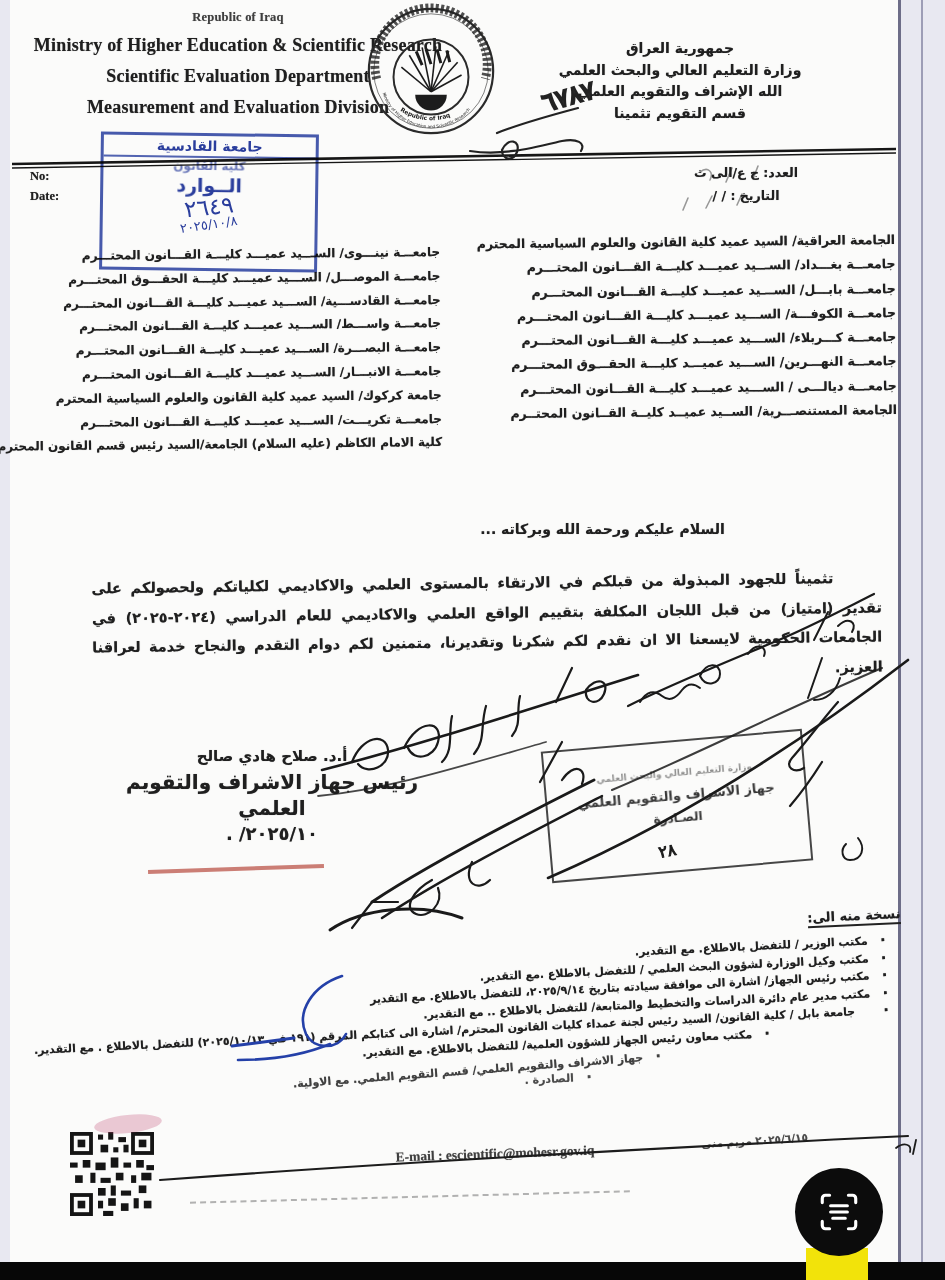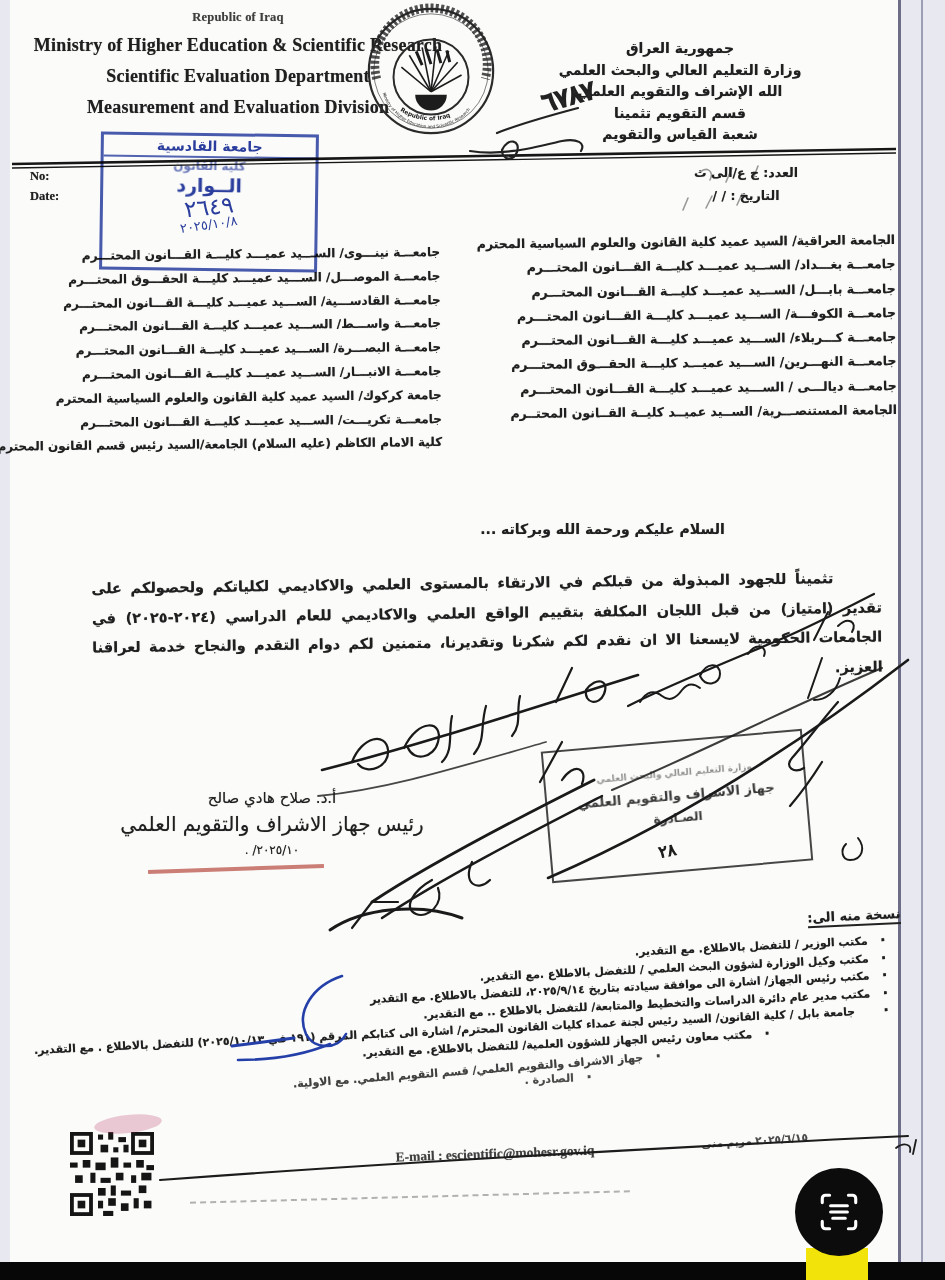--- a/index.html
+++ b/index.html
@@ -49,24 +49,24 @@
 
   .subject{position:absolute;left:330px;top:479px;width:280px;text-align:center;
            font-weight:bold;font-size:15px;}
   .salutation{position:absolute;left:425px;top:521px;width:355px;text-align:center;
               font-weight:bold;font-size:14px;}
   .body-par{position:absolute;left:92px;top:569px;width:790px;text-align:justify;
             font-weight:bold;font-size:14.5px;line-height:29.5px;transform:rotate(-.8deg);
             text-indent:48px;word-spacing:2px;}
 
   
-  .sig{position:absolute;left:113px;top:785px;width:318px;text-align:center;
-       font-weight:normal;font-size:15px;line-height:26px;z-index:2;}
+  .sig{position:absolute;left:113px;top:743px;width:318px;text-align:center;
+       font-weight:bold;font-size:15px;line-height:26px;z-index:2;}
   .sig .t{font-size:20px;}
-  .sig .d{font-size:12px;letter-spacing:1px;}
+  .sig .d{font-size:18px;letter-spacing:1px;}
   .redline{position:absolute;left:148px;top:867px;width:176px;height:4px;
            background:#b03a2e;opacity:.65;transform:rotate(-2deg);z-index:2;}
 
   
   .ostamp{position:absolute;left:546px;top:740px;width:258px;height:128px;z-index:2;
           border:2.5px solid rgba(25,25,25,.8);transform:rotate(-5deg);text-align:center;
           font-weight:bold;color:rgba(20,20,20,.85);}
   .ostamp .m{font-size:9px;margin-top:26px;opacity:.55;filter:blur(.4px);}
   .ostamp .a{font-size:13px;margin-top:10px;filter:blur(.3px);}
   .ostamp .o{font-size:12px;margin-top:8px;filter:blur(.4px);}
@@ -138,21 +138,20 @@
     </g>
     <text font-size="6" fill="#222" font-weight="bold"><textPath href="#arcB2" startOffset="26%">Republic of Iraq</textPath></text>
     <text font-size="4.2" fill="#222"><textPath href="#arcB1" startOffset="2%">Ministry of Higher Education and Scientific Research</textPath></text>
   </svg>
 
   <div class="ar-head ar ink">
     <div>جمهورية العراق</div>
     <div>وزارة التعليم العالي والبحث العلمي</div>
     <div>الله الإشراف والتقويم العلمي</div>
     <div>قسم التقويم تثمينا</div>
-    <div>شعبة القياس والتقويم</div>
   </div>
 
   <svg class="hand" style="z-index:1" aria-hidden="true">
     <line x1="12" y1="164" x2="896" y2="149" stroke="#161616" stroke-width="2.6"></line>
     <line x1="12" y1="168" x2="896" y2="153" stroke="#161616" stroke-width="1.4"></line>
   </svg>
 
   <div class="no-date ink">
     <div>No:</div>
     <div>Date:</div>

